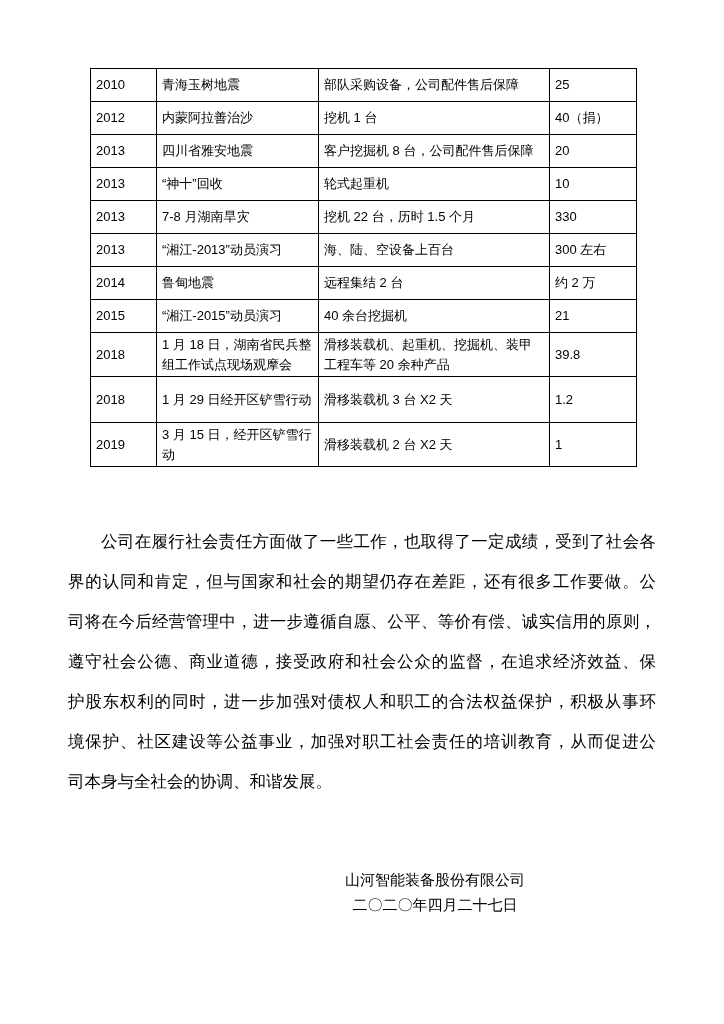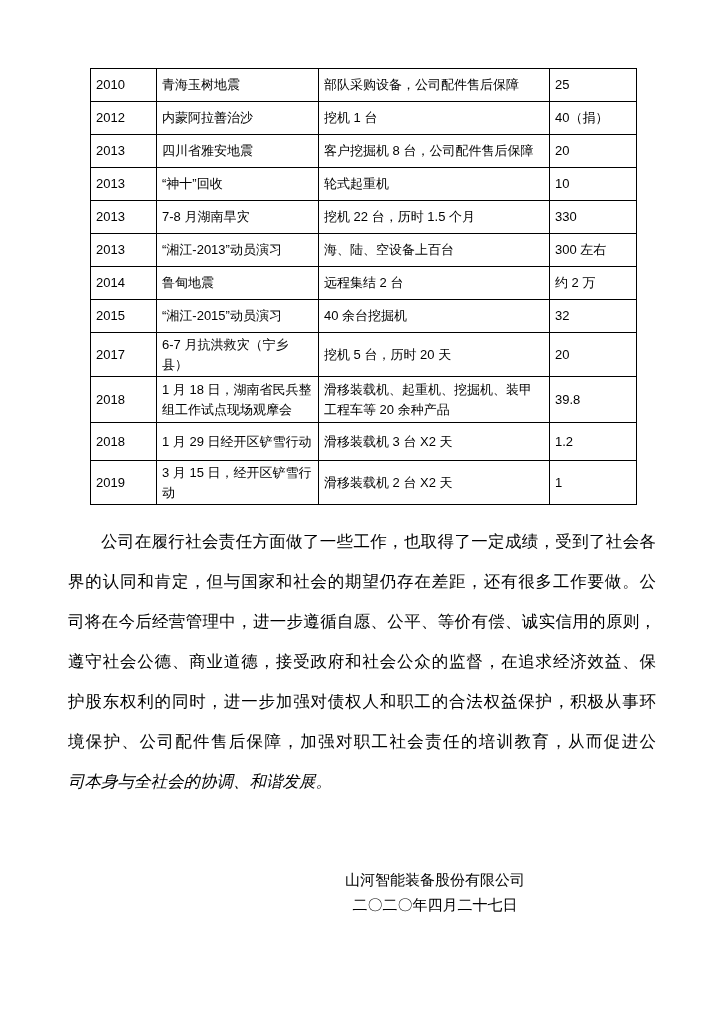--- a/index.html
+++ b/index.html
@@ -51,21 +51,21 @@
     font-size: 16.5px;
   }
   .para-line {
     height: 40px;
     line-height: 40px;
     white-space: nowrap;
     text-align: justify;
     text-align-last: justify;
   }
   .para-line.first { text-indent: 33px; }
-  .para-line.last  { text-align-last: left; font-style: italic; }
+  .para-line.last  { text-align-last: left; }
 
   
   .signature {
     position: absolute;
     top: 868px;
     left: 136px;
     width: 598px;
     text-align: center;
     font-size: 15px;
   }
@@ -128,27 +128,21 @@
         <tr>
           <td style="border-color: rgb(0, 0, 0);">2014</td>
           <td style="border-color: rgb(0, 0, 0);">鲁甸地震</td>
           <td style="border-color: rgb(0, 0, 0); border-radius: 10px;">远程集结 2 台</td>
           <td style="border-color: rgb(0, 0, 0);">约 2 万</td>
         </tr>
         <tr>
           <td style="border-color: rgb(0, 0, 0);">2015</td>
           <td style="border-color: rgb(0, 0, 0);">“湘江-2015”动员演习</td>
           <td style="border-color: rgb(0, 0, 0);">40 余台挖掘机</td>
-          <td style="border-color: rgb(0, 0, 0);">32</td>
-        </tr>
-        <tr>
-          <td style="border-color: rgb(0, 0, 0);">2017</td>
-          <td style="border-color: rgb(0, 0, 0);">6-7 月抗洪救灾（宁乡县）</td>
-          <td style="border-color: rgb(0, 0, 0);">挖机 5 台，历时 20 天</td>
-          <td style="border-color: rgb(0, 0, 0);">20</td>
+          <td style="border-color: rgb(0, 0, 0);">21</td>
         </tr>
         <tr>
           <td style="border-color: rgb(0, 0, 0);">2018</td>
           <td style="border-color: rgb(0, 0, 0);">1 月 18 日，湖南省民兵整组工作试点现场观摩会</td>
           <td style="border-color: rgb(0, 0, 0);">滑移装载机、起重机、挖掘机、装甲工程车等 20 余种产品</td>
           <td style="border-color: rgb(0, 0, 0);">39.8</td>
         </tr>
         <tr>
           <td style="border-color: rgb(0, 0, 0);">2018</td>
           <td style="border-color: rgb(0, 0, 0); margin-left: 48px;">1 月 29 日经开区铲雪行动</td>
@@ -163,21 +157,21 @@
         </tr>
       </tbody>
   </table>
 
   <div class="paragraph" id="paragraph">
       <div class="para-line first">公司在履行社会责任方面做了一些工作，也取得了一定成绩，受到了社会各</div>
       <div class="para-line">界的认同和肯定，但与国家和社会的期望仍存在差距，还有很多工作要做。公</div>
       <div class="para-line">司将在今后经营管理中，进一步遵循自愿、公平、等价有偿、诚实信用的原则，</div>
       <div class="para-line">遵守社会公德、商业道德，接受政府和社会公众的监督，在追求经济效益、保</div>
       <div class="para-line">护股东权利的同时，进一步加强对债权人和职工的合法权益保护，积极从事环</div>
-      <div class="para-line">境保护、公司配件售后保障，加强对职工社会责任的培训教育，从而促进公</div>
+      <div class="para-line">境保护、社区建设等公益事业，加强对职工社会责任的培训教育，从而促进公</div>
       <div class="para-line last">司本身与全社会的协调、和谐发展。</div>
     </div>
 
   <div class="signature">
     <div class="sig-line sig-company">山河智能装备股份有限公司</div>
     <div class="sig-line sig-date">二〇二〇年四月二十七日</div>
   </div>
 
 </div>
 

